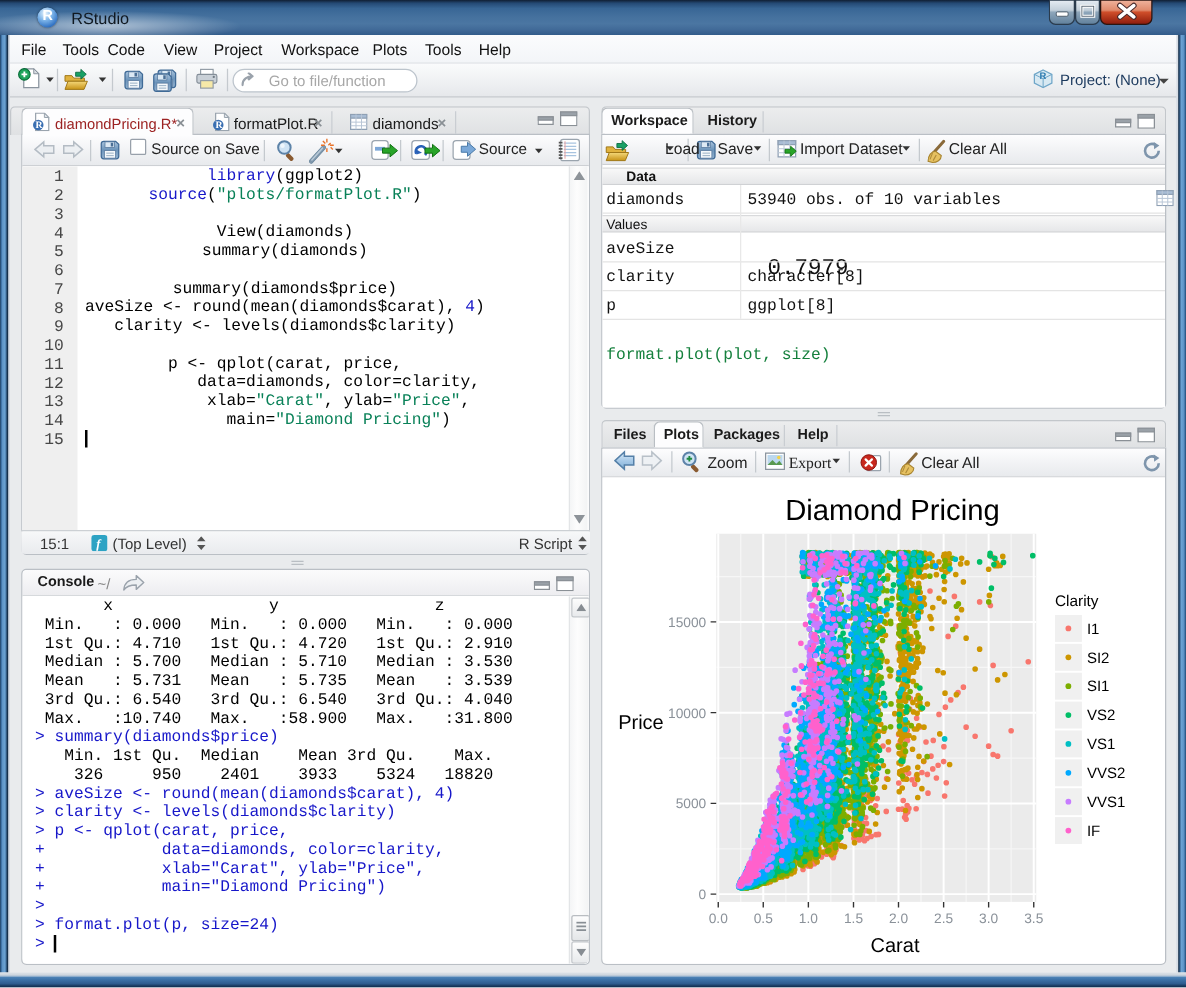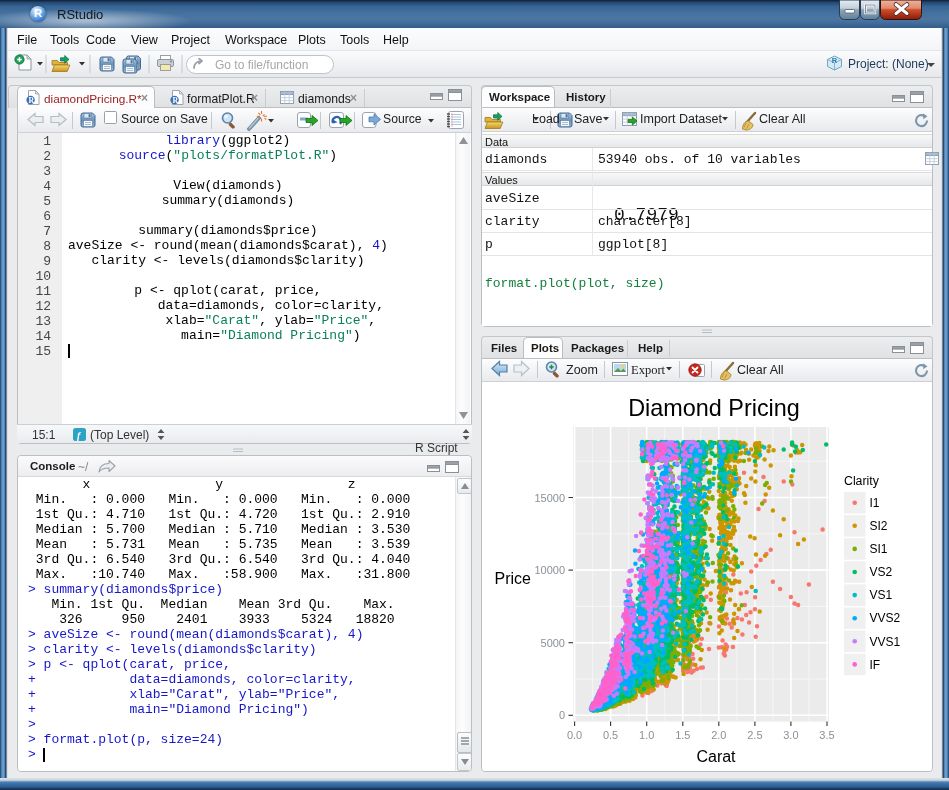--- a/index.html
+++ b/index.html
@@ -321,21 +321,21 @@
   background:linear-gradient(180deg,#f7f8f9,#e9ebee);border-top:1px solid #ccd0d4;box-sizing:border-box;">
   <span class="abs" style="left:15px;top:3px;font-size:12px;color:#333;">15:1</span>
   <svg class="abs" style="left:56px;top:2.5px;" width="13" height="13">
       <rect width="13" height="13" rx="2.5" fill="#2da3c4"></rect>
       <text x="4" y="10.5" font-size="10" font-style="italic" font-weight="bold" fill="#fff" font-family="Liberation Serif">f</text>
     </svg>
   <span class="abs" style="left:73px;top:3px;font-size:12px;color:#333;">(Top Level)</span>
   <svg class="abs" style="left:140px;top:4px;" width="8" height="11">
       <path d="M4 0 L7.4 4 H0.6 Z M4 11 L7.4 7 H0.6 Z" fill="#555"></path>
     </svg>
-  <span class="abs" style="left:398px;top:16px;font-size:12px;color:#333;">R Script</span>
+  <span class="abs" style="left:398px;top:3px;font-size:12px;color:#333;">R Script</span>
   <svg class="abs" style="left:445px;top:4px;" width="8" height="11">
       <path d="M4 0 L7.4 4 H0.6 Z M4 11 L7.4 7 H0.6 Z" fill="#555"></path>
     </svg>
 </div>
 
 <svg class="abs" style="left:233px;top:448px;" width="10" height="5">
     <path d="M0 1 h10 M0 3.5 h10" stroke="#b9bec3" stroke-width="1"></path>
   </svg>
 
 <div class="card" id="consolecard" style="left:17px;top:455px;width:455px;height:317px;"></div>
@@ -444,21 +444,21 @@
   <use href="#broom" x="259" y="2"></use>
   <use href="#refresh" x="431" y="5"></use>
 </svg>
 <div class="abs ttxt" style="left:504px;top:112px;margin-left:28px;">Load</div>
 <div class="abs ttxt" style="left:574px;top:112px;">Save</div>
 <div class="abs ttxt" style="left:640px;top:112px;">Import Dataset</div>
 <div class="abs ttxt" style="left:759px;top:112px;">Clear All</div>
 
 <div class="abs" id="wscontent" style="left:482px;top:132px;width:450px;height:194px;background:#fff;">
   <div class="hdrbar" style="top:2px;height:14px;">
-      <span style="position:absolute;left:3px;top:1px;font-size:11px;font-weight:normal;color:#111;">Data</span>
+      <span style="position:absolute;left:19px;top:1px;font-size:11px;font-weight:bold;color:#111;">Data</span>
     </div>
   <div class="abs mono" style="left:3px;top:20px;font-size:13px;color:#111;">diamonds</div>
   <div class="abs mono" style="left:116px;top:20px;font-size:13px;color:#111;">53940 obs. of 10 variables</div>
   <svg class="abs" style="left:443px;top:20px;" width="14" height="13" viewBox="0 0 14 13">
     <rect x="0.5" y="0.5" width="13" height="12" fill="#fff" stroke="#8fa0b4"></rect>
     <rect x="0.5" y="0.5" width="13" height="3" fill="#a8bcd4" stroke="#8fa0b4"></rect>
     <path d="M4.8 0.5 V12.5 M9.2 0.5 V12.5 M0.5 6.7 H13.5 M0.5 9.6 H13.5" stroke="#b9c6d6" stroke-width="0.8"></path>
   </svg>
   <div class="abs" style="left:0;top:38px;width:450px;height:1px;background:#e4e4e4;"></div>
   <div class="hdrbar" style="top:40px;height:14px;">

